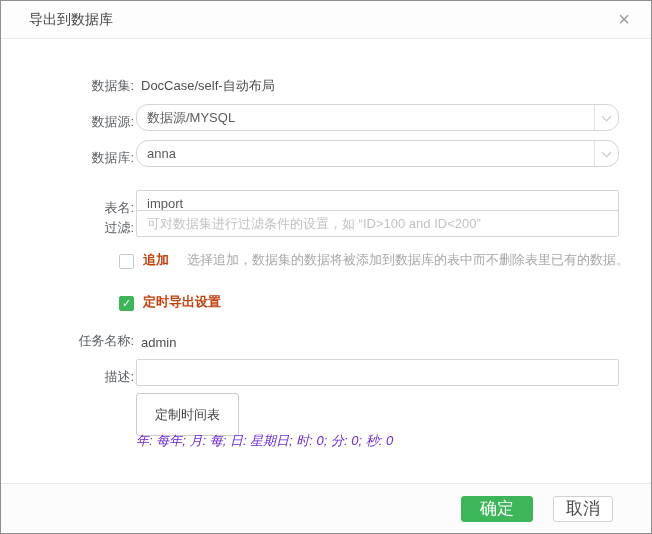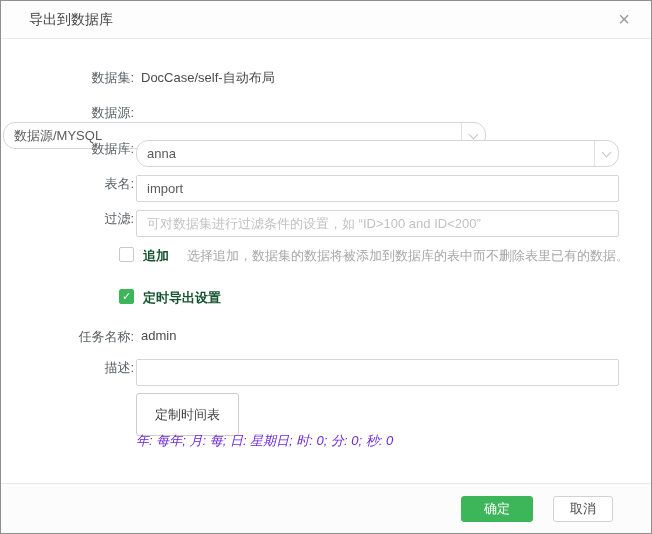--- a/index.html
+++ b/index.html
@@ -16,21 +16,21 @@
   .dialog-title {
     position:absolute; left:28px; top:0; line-height:37px;
     font-size:14px; color:#454545;
   }
   .close-btn {
     position:absolute; right:16px; top:8px; width:22px; height:22px;
     font-size:20px; line-height:21px; text-align:center; color:#9b9b9b;
     cursor:pointer; font-weight:300;
   }
   
-  .row { position:absolute; left:0; right:0; display:flex; align-items:flex-start; }
+  .row { position:absolute; left:0; right:0; display:flex; align-items:flex-end; }
   .form-label { width:133px; text-align:right; font-size:13px; color:#5c6066; flex:none; }
   .static-value { margin-left:7px; font-size:13px; color:#4c4c4c; }
   .text-input {
     margin-left:2px; width:483px; height:27px;
     border:1px solid #d5d5d5; border-radius:2px; padding:0 10px;
     font-size:13px; color:#5a5a5a; outline:none; background:#fff;
     font-family:"Liberation Sans","DejaVu Sans",sans-serif;
   }
   .text-input::placeholder { color:#c2c2c2; opacity:1; }
   .select {
@@ -50,44 +50,44 @@
   }
   
   .checkbox-row { padding-left:118px; }
   .checkbox {
     width:15px; height:15px; border:1px solid #c9c9c9; border-radius:2px;
     background:#fff; flex:none; cursor:pointer;
     display:flex; align-items:center; justify-content:center;
   }
   .checkbox.checked { background:#3db559; border-color:#3db559; }
   .check-glyph { color:#ffffff; font-size:11px; font-weight:bold; line-height:1; }
-  .checkbox-label { margin-left:9px; font-size:13px; color:#14532d; font-weight:600; }
+  .checkbox-label { margin-left:9px; font-size:13px; color:#c2410c; font-weight:600; }
   .checkbox-hint { margin-left:18px; font-size:13px; color:#a8a8a8; }
   
   .schedule-btn {
     position:absolute; left:135px; top:392px; width:103px; height:43px;
     background:#fff; border:1px solid #cccccc; border-radius:3px;
     font-size:13px; color:#424242; cursor:pointer;
     font-family:"Liberation Sans","DejaVu Sans",sans-serif;
   }
   .cron-text { position:absolute; left:135px; top:431px; font-size:13px; color:#6d28d9; line-height:17px;font-style:italic; }
   
   .dialog-footer {
     position:absolute; left:0; right:0; bottom:0; height:50px;
     background:#fcfcfc; border-top:1px solid #e8e8e8;
     display:flex; align-items:center; justify-content:flex-end;
     padding-right:38px; gap:20px;
   }
-  .btn { height:26px; border-radius:3px; font-size:13px; cursor:pointer;
+  .btn { height:26px; border-radius:3px; font-size:17px; cursor:pointer;
     font-family:Liberation Sans, sans-serif; }
   .btn-confirm { width:72px; background:#3db559; color:#fff; border:1px solid #3db559; }
   .btn-cancel { width:60px; background:#fff; color:#4a4a4a; border:1px solid #d2d2d2; }
   
   .row-dataset    { top:68px;  height:26px; }
-  .row-datasource { top:103px; height:27px;flex-direction:column; }
+  .row-datasource { top:103px; height:27px; }
   .row-database   { top:139px; height:27px; }
   .row-table      { top:174px; height:42px; }
   .row-filter     { top:209px; height:27px; }
   .row-append     { top:246px; height:22px; }
   .row-schedule   { top:288px; height:22px; }
   .row-taskname   { top:327px; height:22px; }
   .row-desc       { top:358px; height:27px; }
 </style>
 </head>
 <body>

